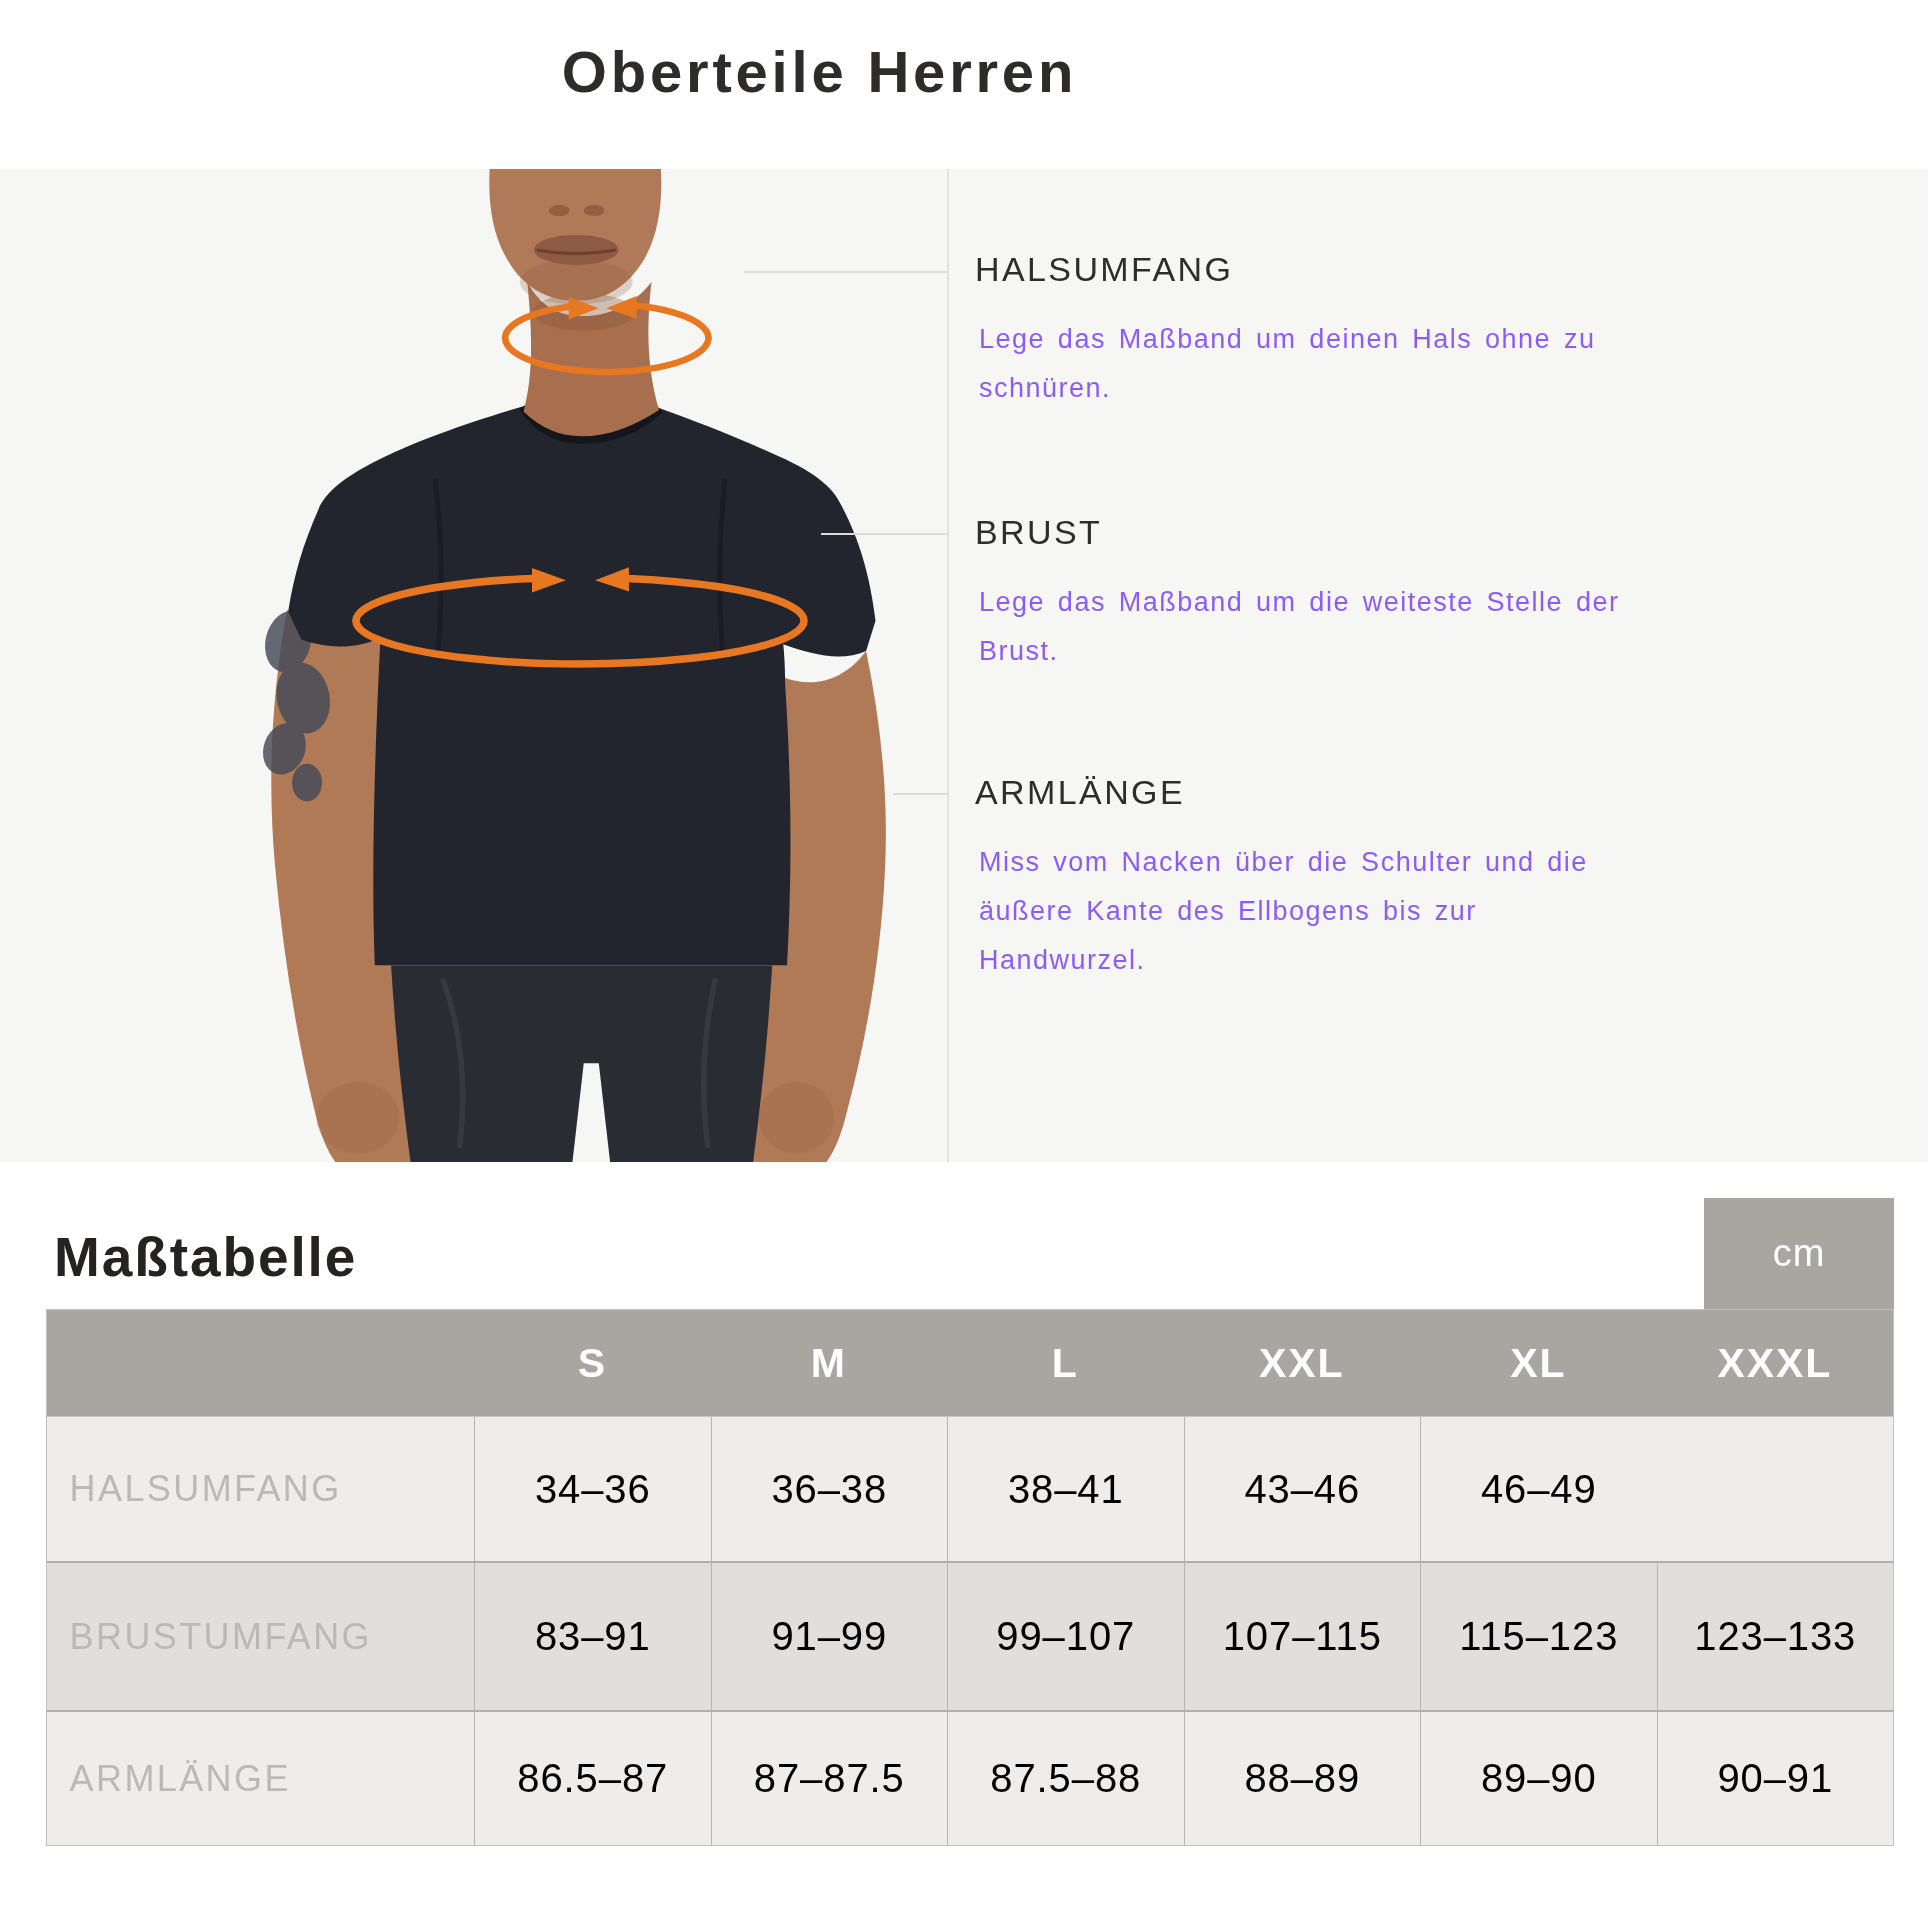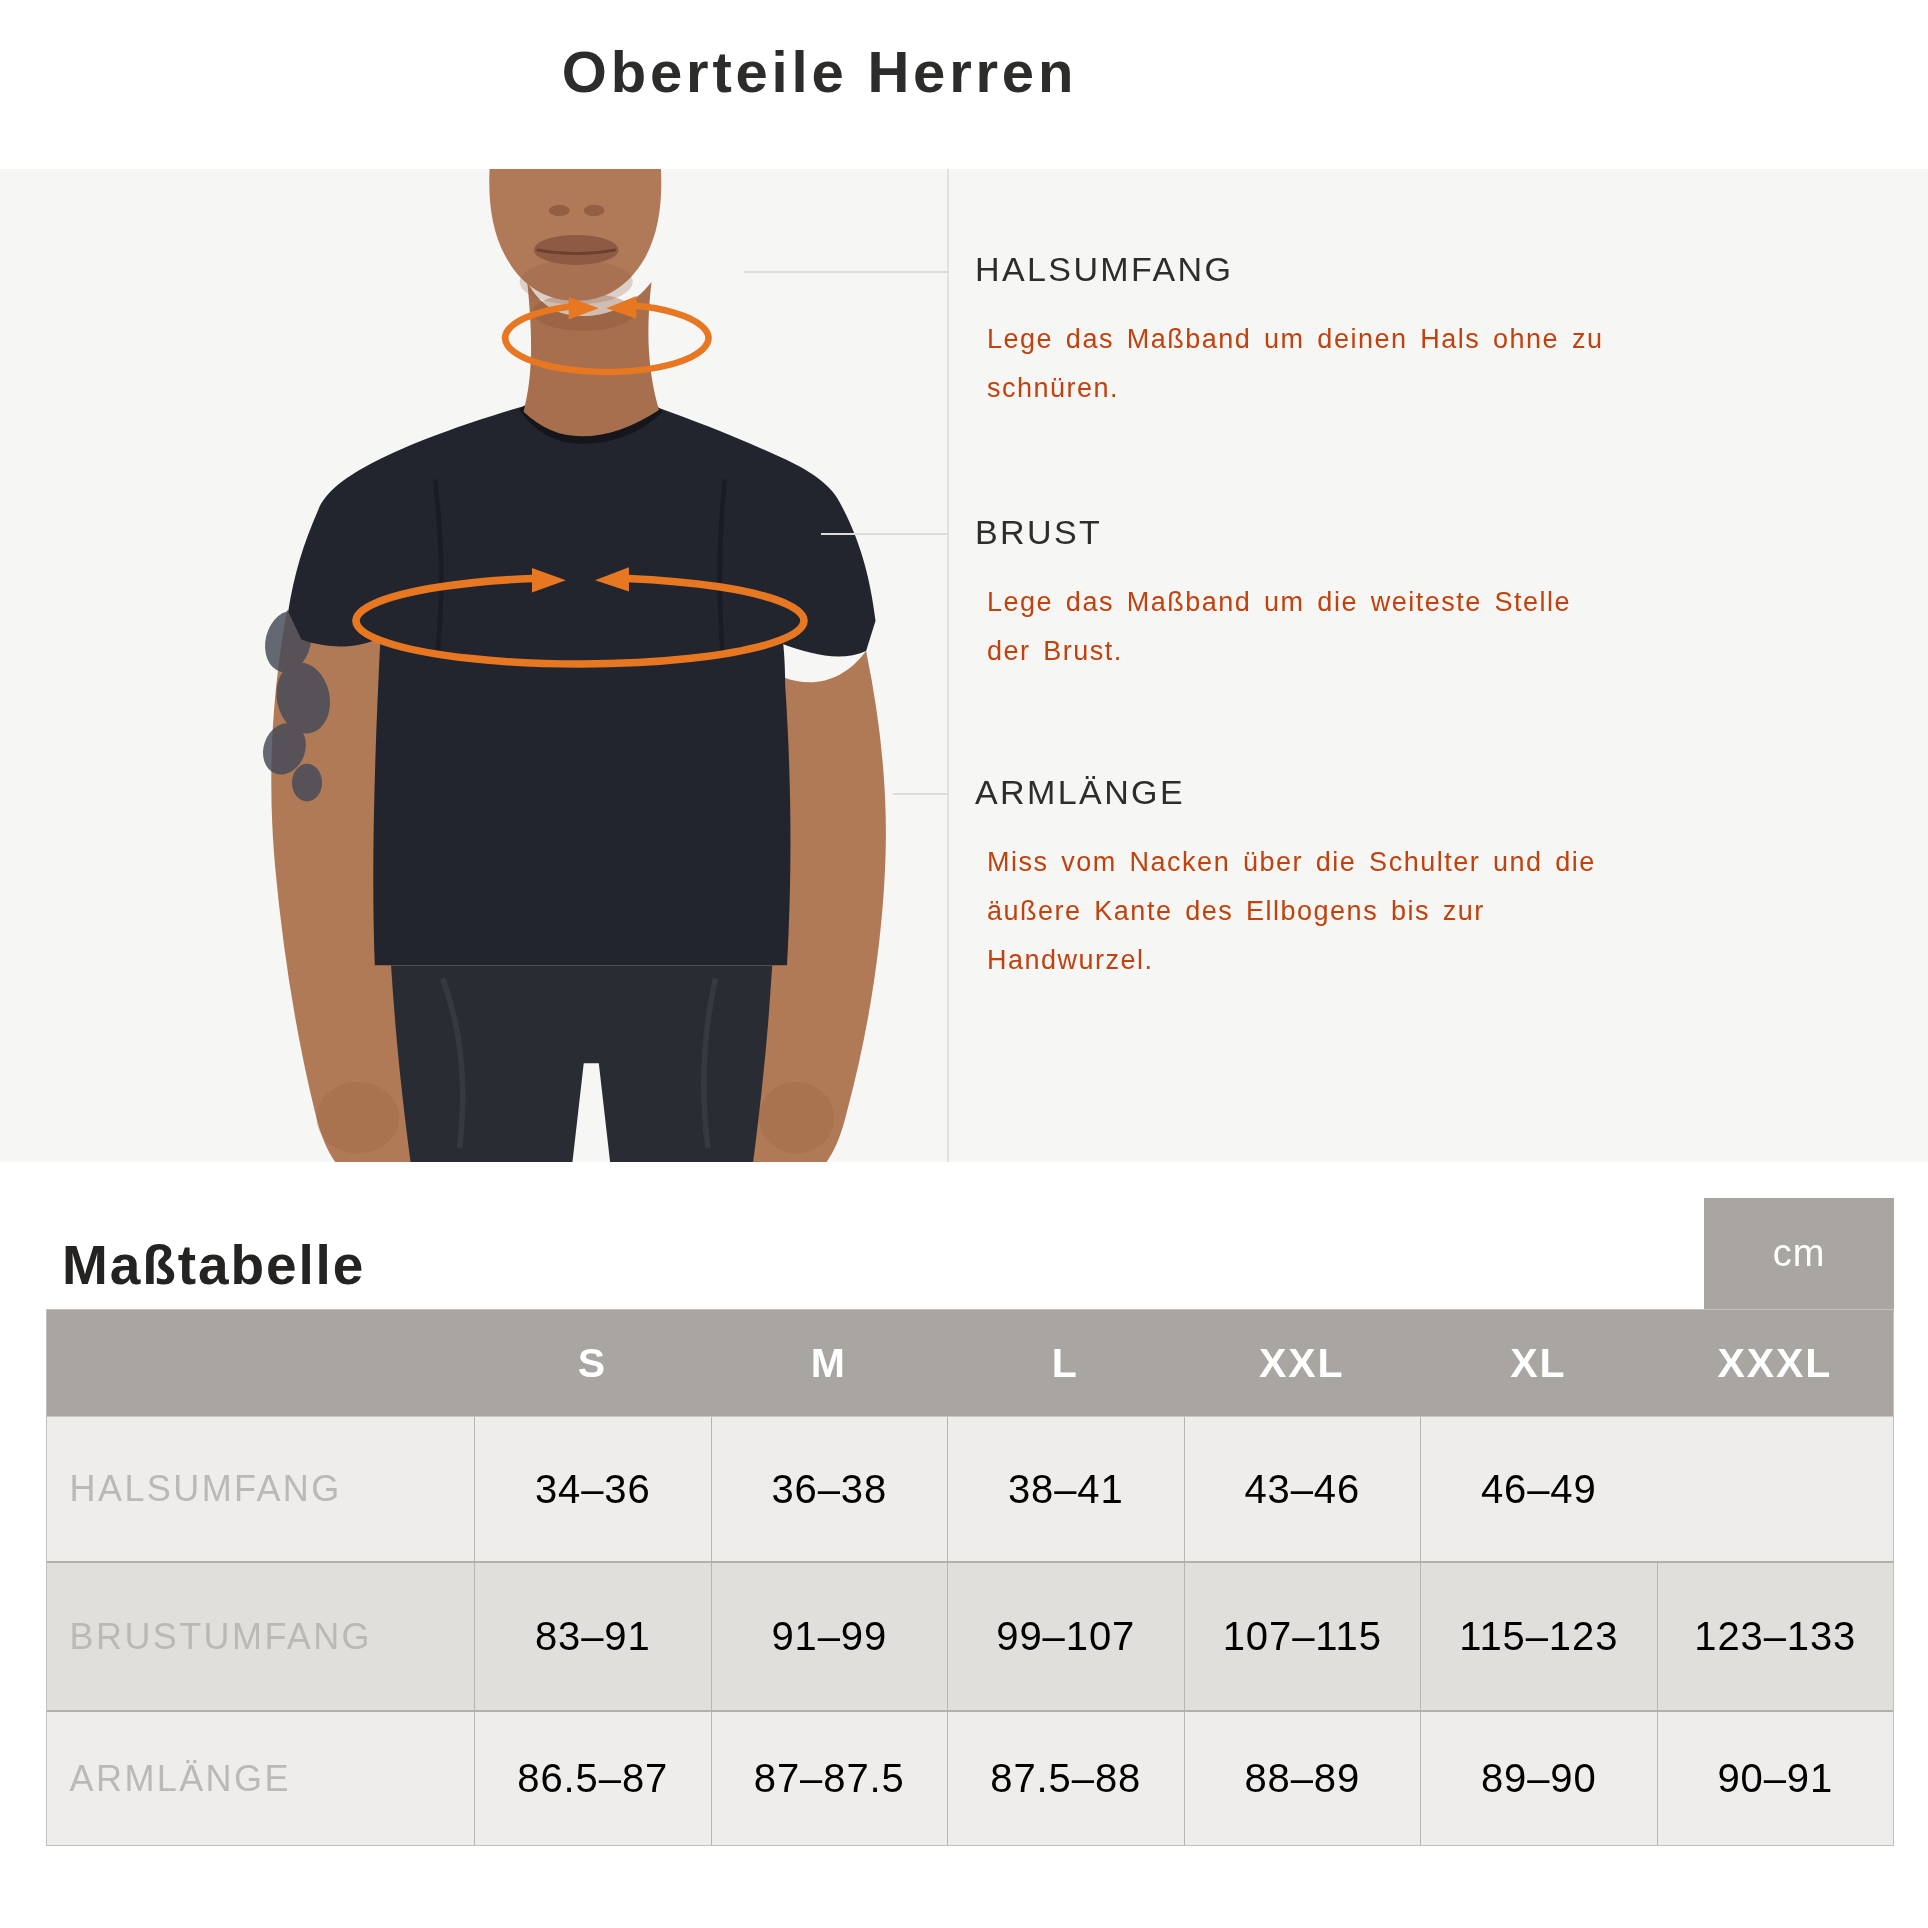--- a/index.html
+++ b/index.html
@@ -27,26 +27,26 @@
   .connector.c3 { left:893px; top:624px; width:56px; }
   .annotation { position:absolute; left:975px; width:650px; }
   .annotation.a1 { top:80px; }
   .annotation.a2 { top:343px; }
   .annotation.a3 { top:603px; }
   .annotation h3 {
     margin:0 0 24.5px 0; font-size:34px; font-weight:500; letter-spacing:2.4px;
     color:#2e2d2c; line-height:41px;
   }
   .annotation p {
-    margin:12px; font-size:27px; line-height:49px; letter-spacing:1.5px;
-    word-spacing:3.8px; color:#c2410c;
+    margin:4px; font-size:27px; line-height:49px; letter-spacing:1.5px;
+    word-spacing:3.8px; color:#8b5cf6;
   }
   
   .table-title {
-    position:absolute; left:46px; top:1220px; margin:16px;
+    position:absolute; left:46px; top:1220px; margin:8px;
     font-size:55px; font-weight:600; letter-spacing:1.9px; color:#242322; line-height:58px;
   }
   .cm-tab {
     position:absolute; left:1704px; top:1198px; width:190px; height:111px;
     background:#a9a6a2; color:#ffffff; font-size:38px; letter-spacing:0.9px;
     display:flex; align-items:center; justify-content:center;
   }
   .size-table {
     position:absolute; left:46px; top:1309px; width:1848px;
     border:1.9px solid #c2c0bc; box-sizing:border-box; background:#efedeb;

